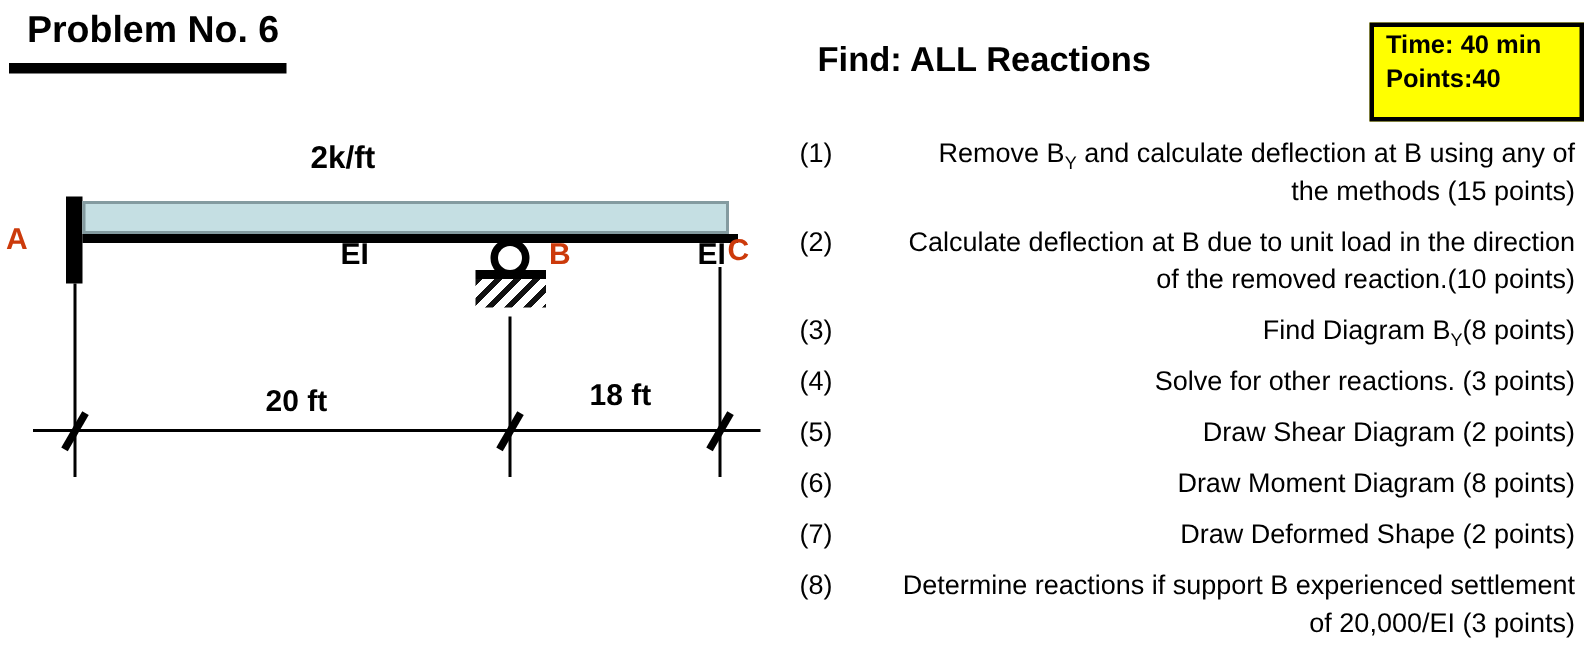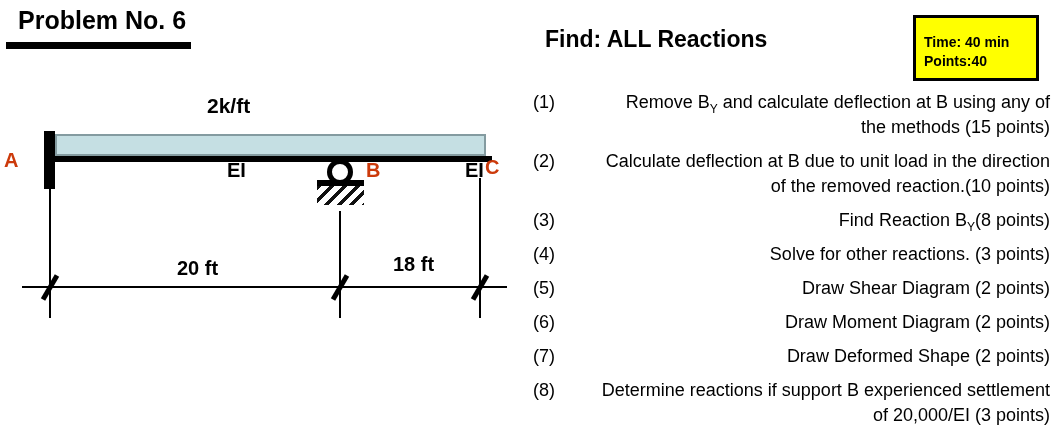--- a/index.html
+++ b/index.html
@@ -16,22 +16,22 @@
     position:relative;width:1060px;height:436px;background:var(--bg);
     font-family:"Liberation Sans",sans-serif;color:var(--ink);overflow:hidden;
   }
   .abs{position:absolute;}
 
   .page-title{left:18px;top:6px;font-size:25px;font-weight:700;white-space:nowrap;}
   .title-underline{left:6px;top:42px;width:185px;height:7px;background:var(--ink);}
   .find-heading{left:545px;top:26px;font-size:23px;font-weight:700;white-space:nowrap;}
 
   .info-box{
-    left:913px;top:15px;width:126px;height:66px;background:var(--info-bg);
-    border:3px solid var(--ink);padding:15px 8px;font-size:14px;font-weight:700;
+    left:913px;top:15px;width:143px;height:66px;background:var(--info-bg);
+    border:3px solid var(--ink);padding:1px 8px;font-size:17px;font-weight:700;
     line-height:1.33;white-space:nowrap;
   }
 
   
   .load-label{left:207px;top:94px;font-size:21px;font-weight:700;white-space:nowrap;}
   .support-a{left:44px;top:131px;width:11px;height:58px;background:var(--ink);}
   .beam-fill{left:55px;top:134px;width:431px;height:22px;background:var(--beam-fill);border:2px solid var(--beam-border);}
   .beam-line{left:55px;top:156px;width:437px;height:6px;background:var(--ink);}
   .node-label{font-size:20px;font-weight:700;color:var(--accent-label);white-space:nowrap;}
   .label-a{left:4px;top:149px;}
@@ -107,33 +107,33 @@
     <div class="task">
       <span class="num">(1)</span>
       <span class="txt"><span>Remove B</span><sub>Y</sub><span> and calculate deflection at B using any of the methods (15 points)</span></span>
     </div>
     <div class="task">
       <span class="num">(2)</span>
       <span class="txt"><span>Calculate deflection at B due to unit load in the direction of the removed reaction.(10 points)</span><sub></sub><span></span></span>
     </div>
     <div class="task">
       <span class="num">(3)</span>
-      <span class="txt"><span>Find Reaction B</span><sub>Y</sub><span>(8 points)</span></span>
+      <span class="txt"><span>Find Diagram B</span><sub>Y</sub><span>(8 points)</span></span>
     </div>
     <div class="task">
       <span class="num">(4)</span>
       <span class="txt"><span>Solve for other reactions. (3 points)</span><sub></sub><span></span></span>
     </div>
     <div class="task">
       <span class="num">(5)</span>
       <span class="txt"><span>Draw Shear Diagram (2 points)</span><sub></sub><span></span></span>
     </div>
     <div class="task">
       <span class="num">(6)</span>
-      <span class="txt"><span>Draw Moment Diagram (2 points)</span><sub></sub><span></span></span>
+      <span class="txt"><span>Draw Moment Diagram (8 points)</span><sub></sub><span></span></span>
     </div>
     <div class="task">
       <span class="num">(7)</span>
       <span class="txt"><span>Draw Deformed Shape (2 points)</span><sub></sub><span></span></span>
     </div>
     <div class="task">
       <span class="num">(8)</span>
       <span class="txt"><span>Determine reactions if support B experienced settlement of 20,000/EI (3 points)</span><sub></sub><span></span></span>
     </div>
   </div>

